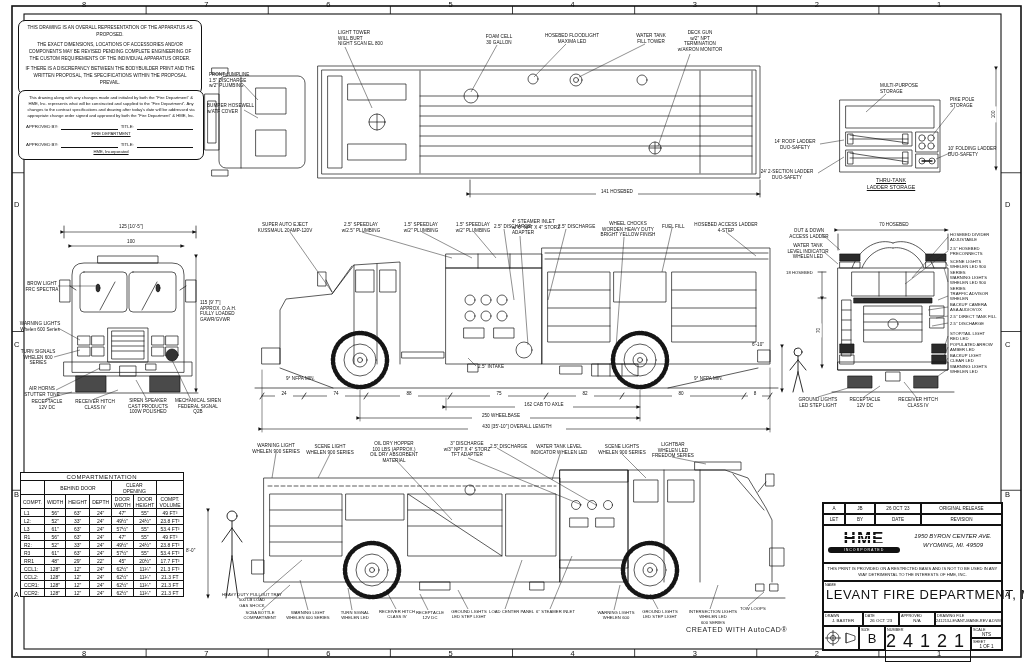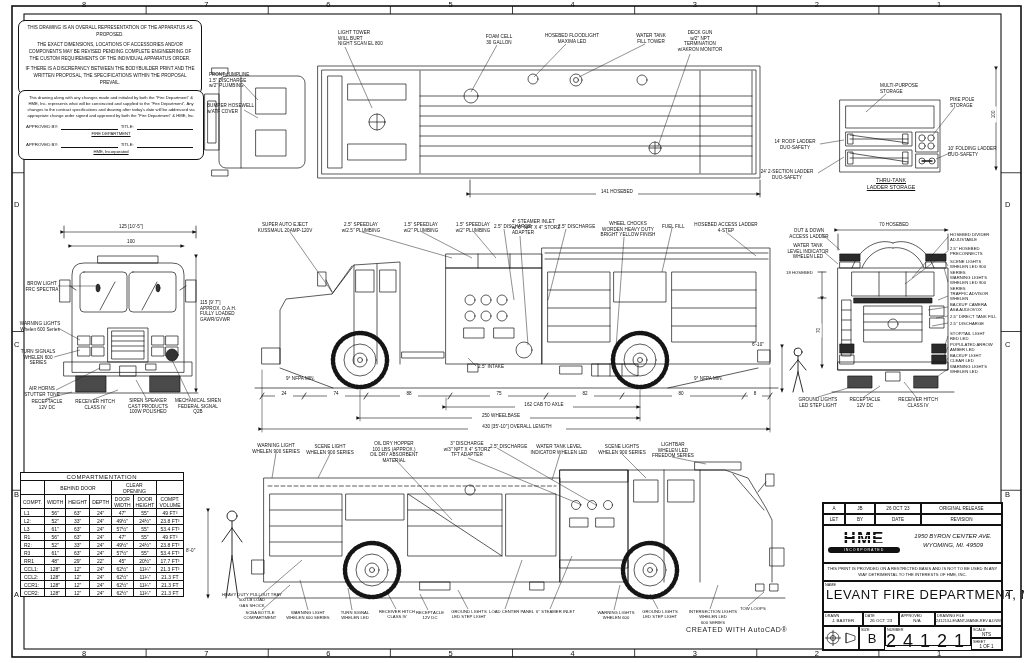--- a/index.html
+++ b/index.html
@@ -883,21 +883,21 @@
             <line x1="9" y1="3" x2="9" y2="19"></line>
           <path d="M22,6 L31,9 L31,13 L22,16 Z"></path>
             <line x1="22" y1="6" x2="22" y2="16"></line>
         </g>
       </svg>
     </div>
     <div class="tb-abs" style="left:36px;top:123px;width:26px;height:24px">
       <span class="cell-lbl">SIZE</span>
       <div id="tb-size-val">B</div>
     </div>
-    <div class="tb-abs" style="left:62px;top:123px;width:86px;height:20px">
+    <div class="tb-abs" style="left:62px;top:123px;width:86px;height:36px">
       <span class="cell-lbl">NUMBER</span>
       <div id="tb-num-val">24121</div>
     </div>
     <div class="tb-abs" style="left:148px;top:123px;width:31px;height:12px">
       <span class="cell-lbl">SCALE</span>
       <div style="font-size:4.6px;text-align:center">NTS</div>
     </div>
     <div class="tb-abs" style="left:148px;top:135px;width:31px;height:12px">
       <span class="cell-lbl">SHEET</span>
       <div style="font-size:4.6px;text-align:center">1 OF 1</div>

